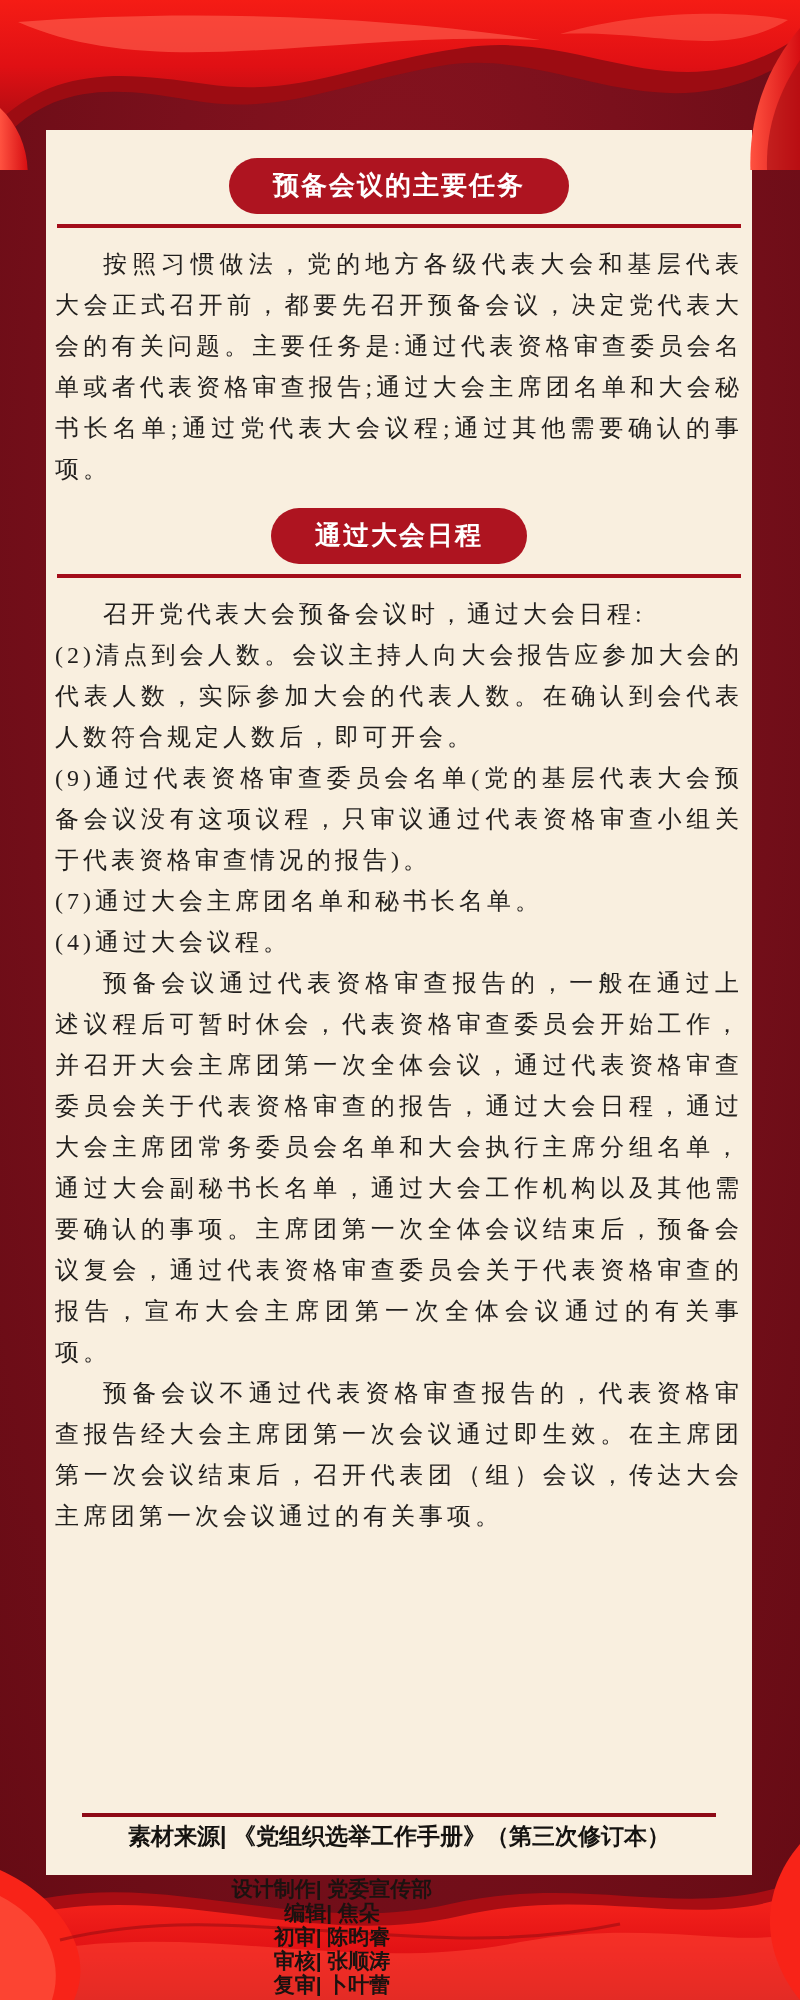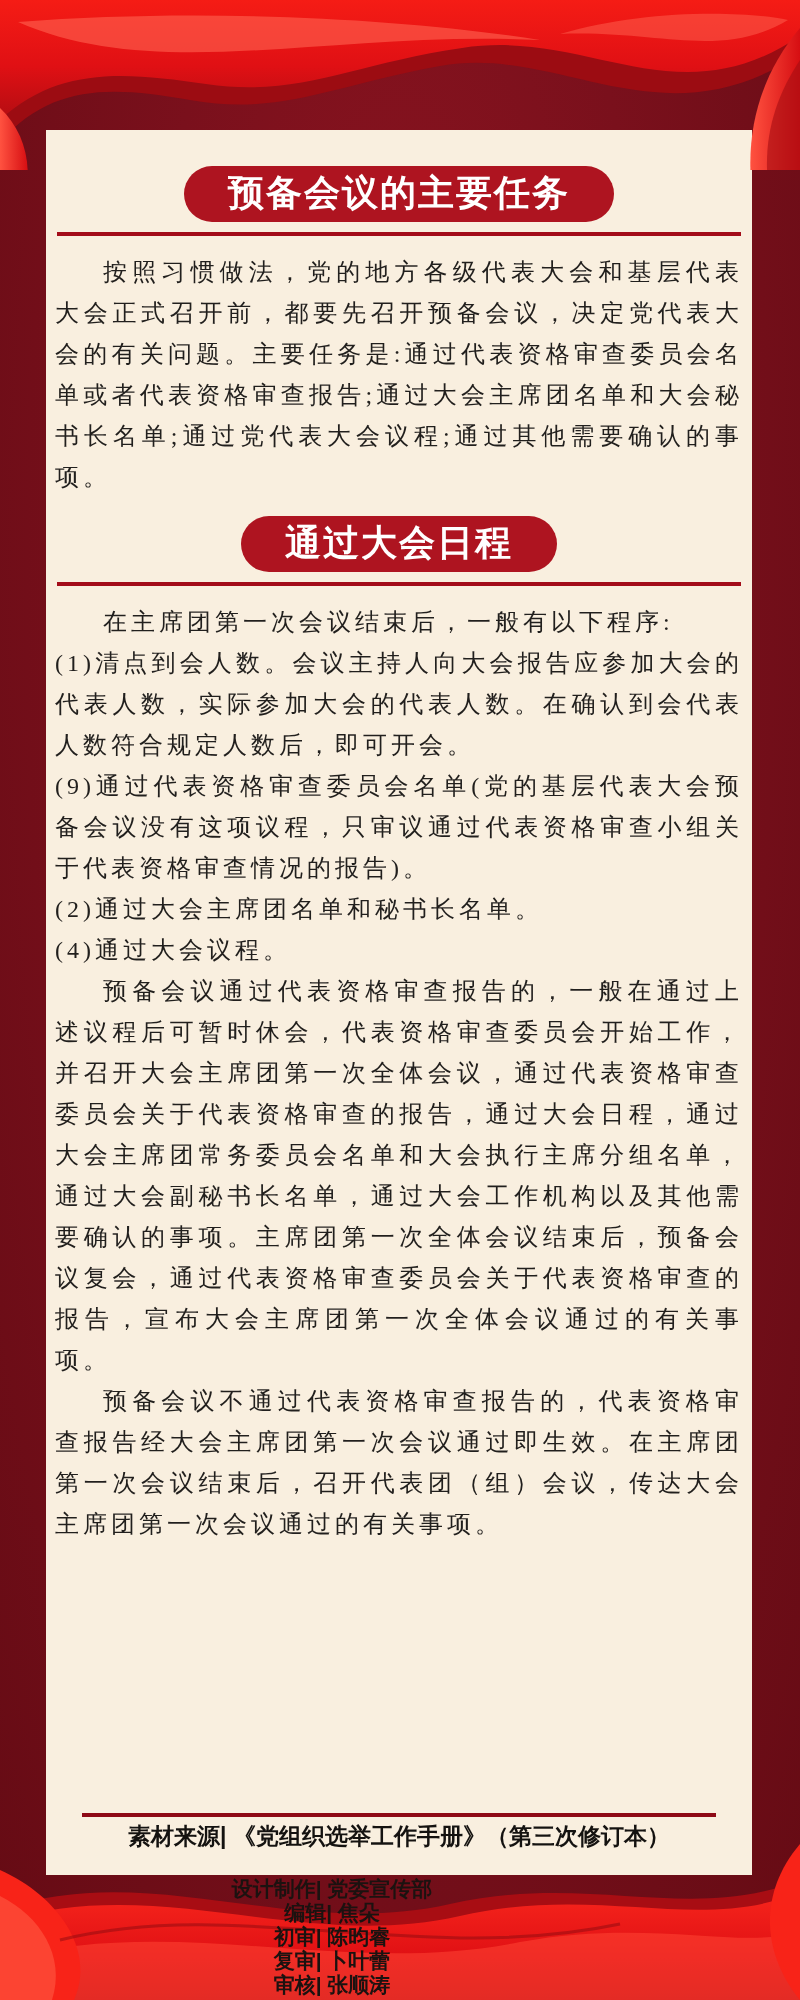--- a/index.html
+++ b/index.html
@@ -15,26 +15,26 @@
   .bottom-silk{bottom:0;z-index:2;}
 
   .panel{
     position:absolute;left:46px;top:130px;width:706px;height:1745px;
     background:#f9efdf;
     box-sizing:border-box;
     padding:28px 9px 0 9px;
     z-index:1;
   }
   .banner{
-    margin:8px auto;
+    margin:0 auto;
     width:-moz-fit-content;width:fit-content;
     background:#ae1420;
     color:#ffffff;
     font-weight:bold;
-    font-size:36px;
+    font-size:26px;
     line-height:36px;
     padding:9px 44px 11px 44px;
     border-radius:30px;
     text-align:center;
     letter-spacing:2px;
   }
   .banner.second{margin-top:18px;}
   .divider{height:4px;background:#a30d1a;margin:10px 2px 0 2px;}
   .body-text{margin-top:16px;}
   p.para{
@@ -81,41 +81,41 @@
     <div class="divider"></div>
 
     <div class="body-text">
       <p class="para indent">按照习惯做法，党的地方各级代表大会和基层代表大会正式召开前，都要先召开预备会议，决定党代表大会的有关问题。主要任务是:通过代表资格审查委员会名单或者代表资格审查报告;通过大会主席团名单和大会秘书长名单;通过党代表大会议程;通过其他需要确认的事项。</p>
     </div>
 
     <div class="banner second">通过大会日程</div>
     <div class="divider"></div>
 
     <div class="body-text">
-      <p class="para indent">在主席团第一次会议结束后，一般有以下程序:</p>
-      <p class="para">(1)清点到会人数。会议主持人向大会报告应参加大会的代表人数，实际参加大会的代表人数。在确认到会代表人数符合规定人数后，即可开会。</p>
+      <p class="para indent">召开党代表大会预备会议时，通过大会日程:</p>
+      <p class="para">(2)清点到会人数。会议主持人向大会报告应参加大会的代表人数，实际参加大会的代表人数。在确认到会代表人数符合规定人数后，即可开会。</p>
       <p class="para">(9)通过代表资格审查委员会名单(党的基层代表大会预备会议没有这项议程，只审议通过代表资格审查小组关于代表资格审查情况的报告)。</p>
-      <p class="para">(2)通过大会主席团名单和秘书长名单。</p>
+      <p class="para">(7)通过大会主席团名单和秘书长名单。</p>
       <p class="para">(4)通过大会议程。</p>
       <p class="para indent">预备会议通过代表资格审查报告的，一般在通过上述议程后可暂时休会，代表资格审查委员会开始工作，并召开大会主席团第一次全体会议，通过代表资格审查委员会关于代表资格审查的报告，通过大会日程，通过大会主席团常务委员会名单和大会执行主席分组名单，通过大会副秘书长名单，通过大会工作机构以及其他需要确认的事项。主席团第一次全体会议结束后，预备会议复会，通过代表资格审查委员会关于代表资格审查的报告，宣布大会主席团第一次全体会议通过的有关事项。</p>
       <p class="para indent">预备会议不通过代表资格审查报告的，代表资格审查报告经大会主席团第一次会议通过即生效。在主席团第一次会议结束后，召开代表团（组）会议，传达大会主席团第一次会议通过的有关事项。</p>
     </div>
 
     <div class="source-block">
       <div class="footer-divider"></div>
       <div class="source-line">素材来源| 《党组织选举工作手册》（第三次修订本）</div>
     </div>
   </div>
 
   <div class="credits">
     <div class="credit-line">设计制作| 党委宣传部</div>
     <div class="credit-line">编辑| 焦朵</div>
     <div class="credit-line">初审| 陈昀睿</div>
+    <div class="credit-line">审核| 张顺涛</div>
     <div class="credit-line">复审| 卜叶蕾</div>
-    <div class="credit-line">审核| 张顺涛</div>
   </div>
 
   <svg class="deco top-silk" width="800" height="170" viewBox="0 0 800 170" xmlns="http://www.w3.org/2000/svg">
     <defs>
       <linearGradient id="gA" x1="0" y1="0" x2="0" y2="1">
         <stop offset="0" stop-color="#f51c15"></stop>
         <stop offset="0.55" stop-color="#e01014"></stop>
         <stop offset="1" stop-color="#b30d12"></stop>
       </linearGradient>
       <linearGradient id="gB" x1="0" y1="0" x2="1" y2="0">

